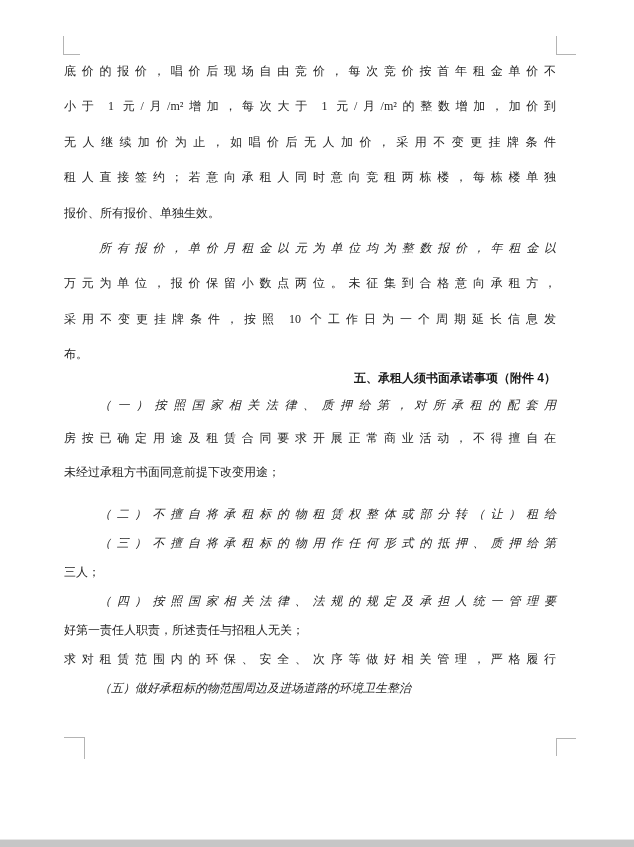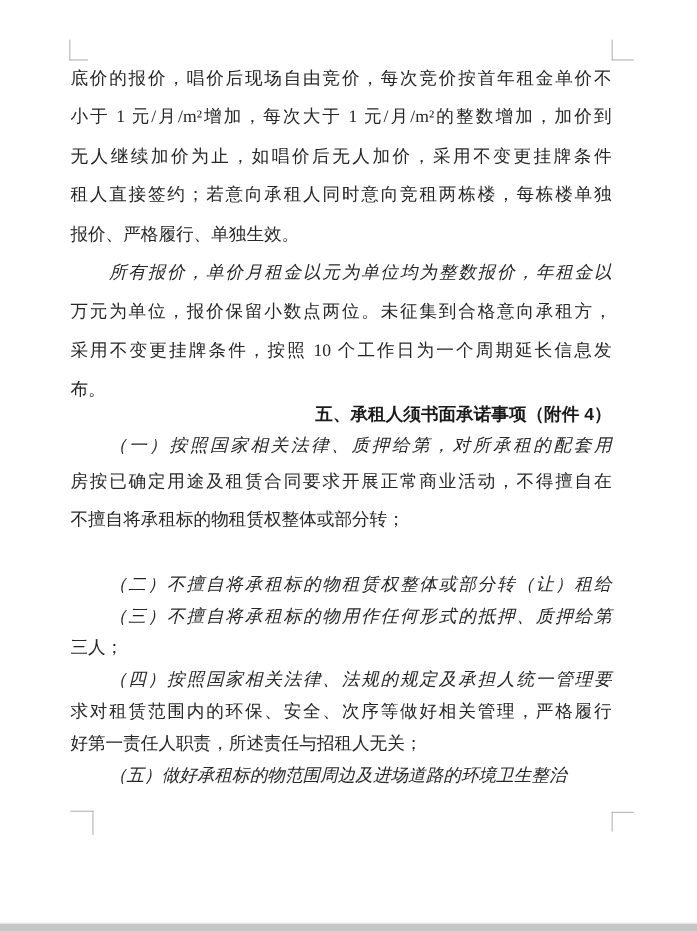--- a/index.html
+++ b/index.html
@@ -9,40 +9,40 @@
     background:#ffffff;
   }
   .stage{
     position:relative;width:634px;height:847px;overflow:hidden;
     background:#ffffff;
   }
   
   .doc{
     position:absolute;left:64px;top:54px;width:492px;
     color:var(--text-color,#262626);
-    font-size:16px;
+    font-size:12px;
   }
   .para{margin:0;}
   .line{
     height:var(--lh);line-height:var(--lh);
     white-space:normal;overflow:visible;
   }
   .sp-wide{--lh:35.4px;}
   .sp-mid{--lh:33.5px;}
   .sp-narrow{--lh:29px;}
   .sp-heading{--lh:22px;}
   .para.heading{
     margin-top:-6px;
     font-family:"Liberation Sans","DejaVu Sans",sans-serif;
     font-weight:700;
     color:#1a1a1a;
     text-align:right;
   }
   .para.heading .line{text-indent:54px;}
-  .para.gap{margin-top:28px;}
+  .para.gap{margin-top:11px;}
   .line.indent{text-indent:35px;font-style:italic;}
   .line.fill{text-align:justify;text-align-last:justify;}
   
   .crop{position:absolute;border:0 solid var(--crop-color,#b4b4b4);}
   .crop.tl{left:63px;top:36px;width:16px;height:18px;border-left-width:1px;border-bottom-width:1px;}
   .crop.tr{left:556px;top:36px;width:19px;height:18px;border-left-width:1px;border-bottom-width:1px;}
   .crop.bl{left:64px;top:737px;width:20px;height:21px;border-top-width:1px;border-right-width:1px;}
   .crop.br{left:556px;top:738px;width:19px;height:17px;border-top-width:1px;border-left-width:1px;}
   
   .page-gap{
@@ -59,47 +59,47 @@
   <div class="crop tr"></div>
   <div class="crop bl"></div>
   <div class="crop br"></div>
 
   <div class="doc" id="doc">
       <div class="para sp-wide">
         <div class="line fill">底价的报价，唱价后现场自由竞价，每次竞价按首年租金单价不</div>
         <div class="line fill">小于 1 元/月/m²增加，每次大于 1 元/月/m²的整数增加，加价到</div>
         <div class="line fill">无人继续加价为止，如唱价后无人加价，采用不变更挂牌条件</div>
         <div class="line fill">租人直接签约；若意向承租人同时意向竞租两栋楼，每栋楼单独</div>
-        <div class="line">报价、严格履行、单独生效。</div>
+        <div class="line">报价、所有报价、单独生效。</div>
       </div>
       <div class="para sp-wide">
         <div class="line indent fill">所有报价，单价月租金以元为单位均为整数报价，年租金以</div>
         <div class="line fill">万元为单位，报价保留小数点两位。未征集到合格意向承租方，</div>
         <div class="line fill">采用不变更挂牌条件，按照 10 个工作日为一个周期延长信息发</div>
         <div class="line">布。</div>
       </div>
       <div class="para sp-heading heading">
         <div class="line">五、承租人须书面承诺事项（附件 4）</div>
       </div>
       <div class="para sp-mid">
         <div class="line indent fill">（一）按照国家相关法律、质押给第，对所承租的配套用</div>
         <div class="line fill">房按已确定用途及租赁合同要求开展正常商业活动，不得擅自在</div>
-        <div class="line">不擅自将承租标的物租赁权整体或部分转；</div>
+        <div class="line">未经过承租方书面同意前提下改变用途；</div>
       </div>
       <div class="para sp-narrow gap">
         <div class="line indent fill">（二）不擅自将承租标的物租赁权整体或部分转（让）租给</div>
       </div>
       <div class="para sp-narrow">
         <div class="line indent fill">（三）不擅自将承租标的物用作任何形式的抵押、质押给第</div>
         <div class="line">三人；</div>
       </div>
       <div class="para sp-narrow">
         <div class="line indent fill">（四）按照国家相关法律、法规的规定及承担人统一管理要</div>
+        <div class="line">好第一责任人职责，所述责任与招租人无关；</div>
         <div class="line fill">求对租赁范围内的环保、安全、次序等做好相关管理，严格履行</div>
-        <div class="line">好第一责任人职责，所述责任与招租人无关；</div>
       </div>
       <div class="para sp-narrow">
         <div class="line indent">（五）做好承租标的物范围周边及进场道路的环境卫生整治</div>
       </div>
     </div>
 
   <div class="page-gap"></div>
 </div>
 
 </body></html>

